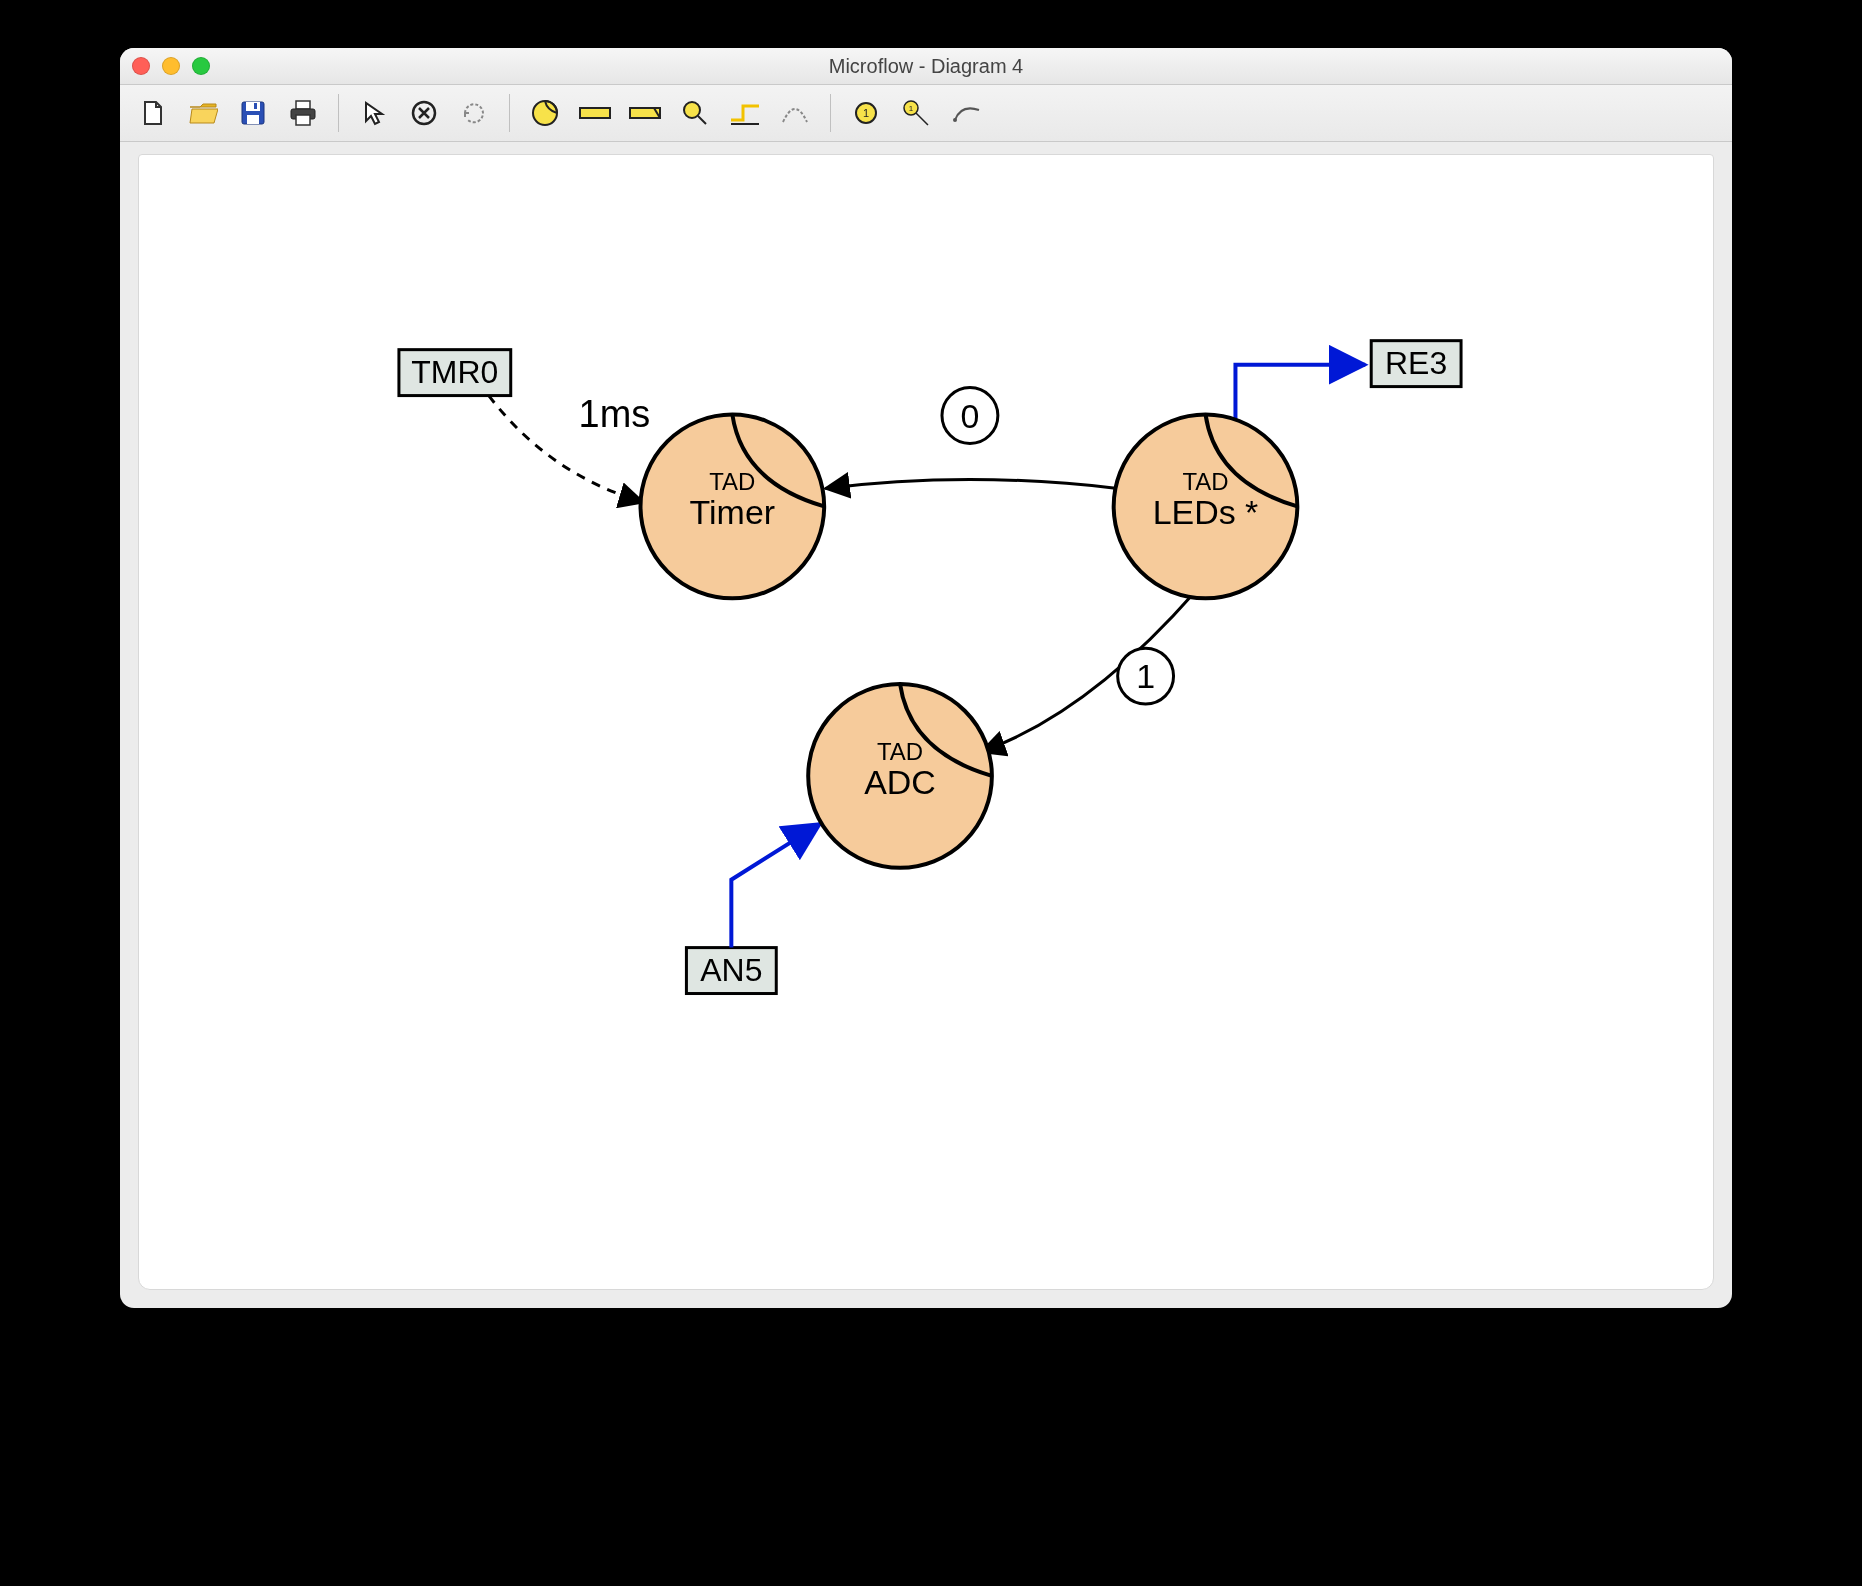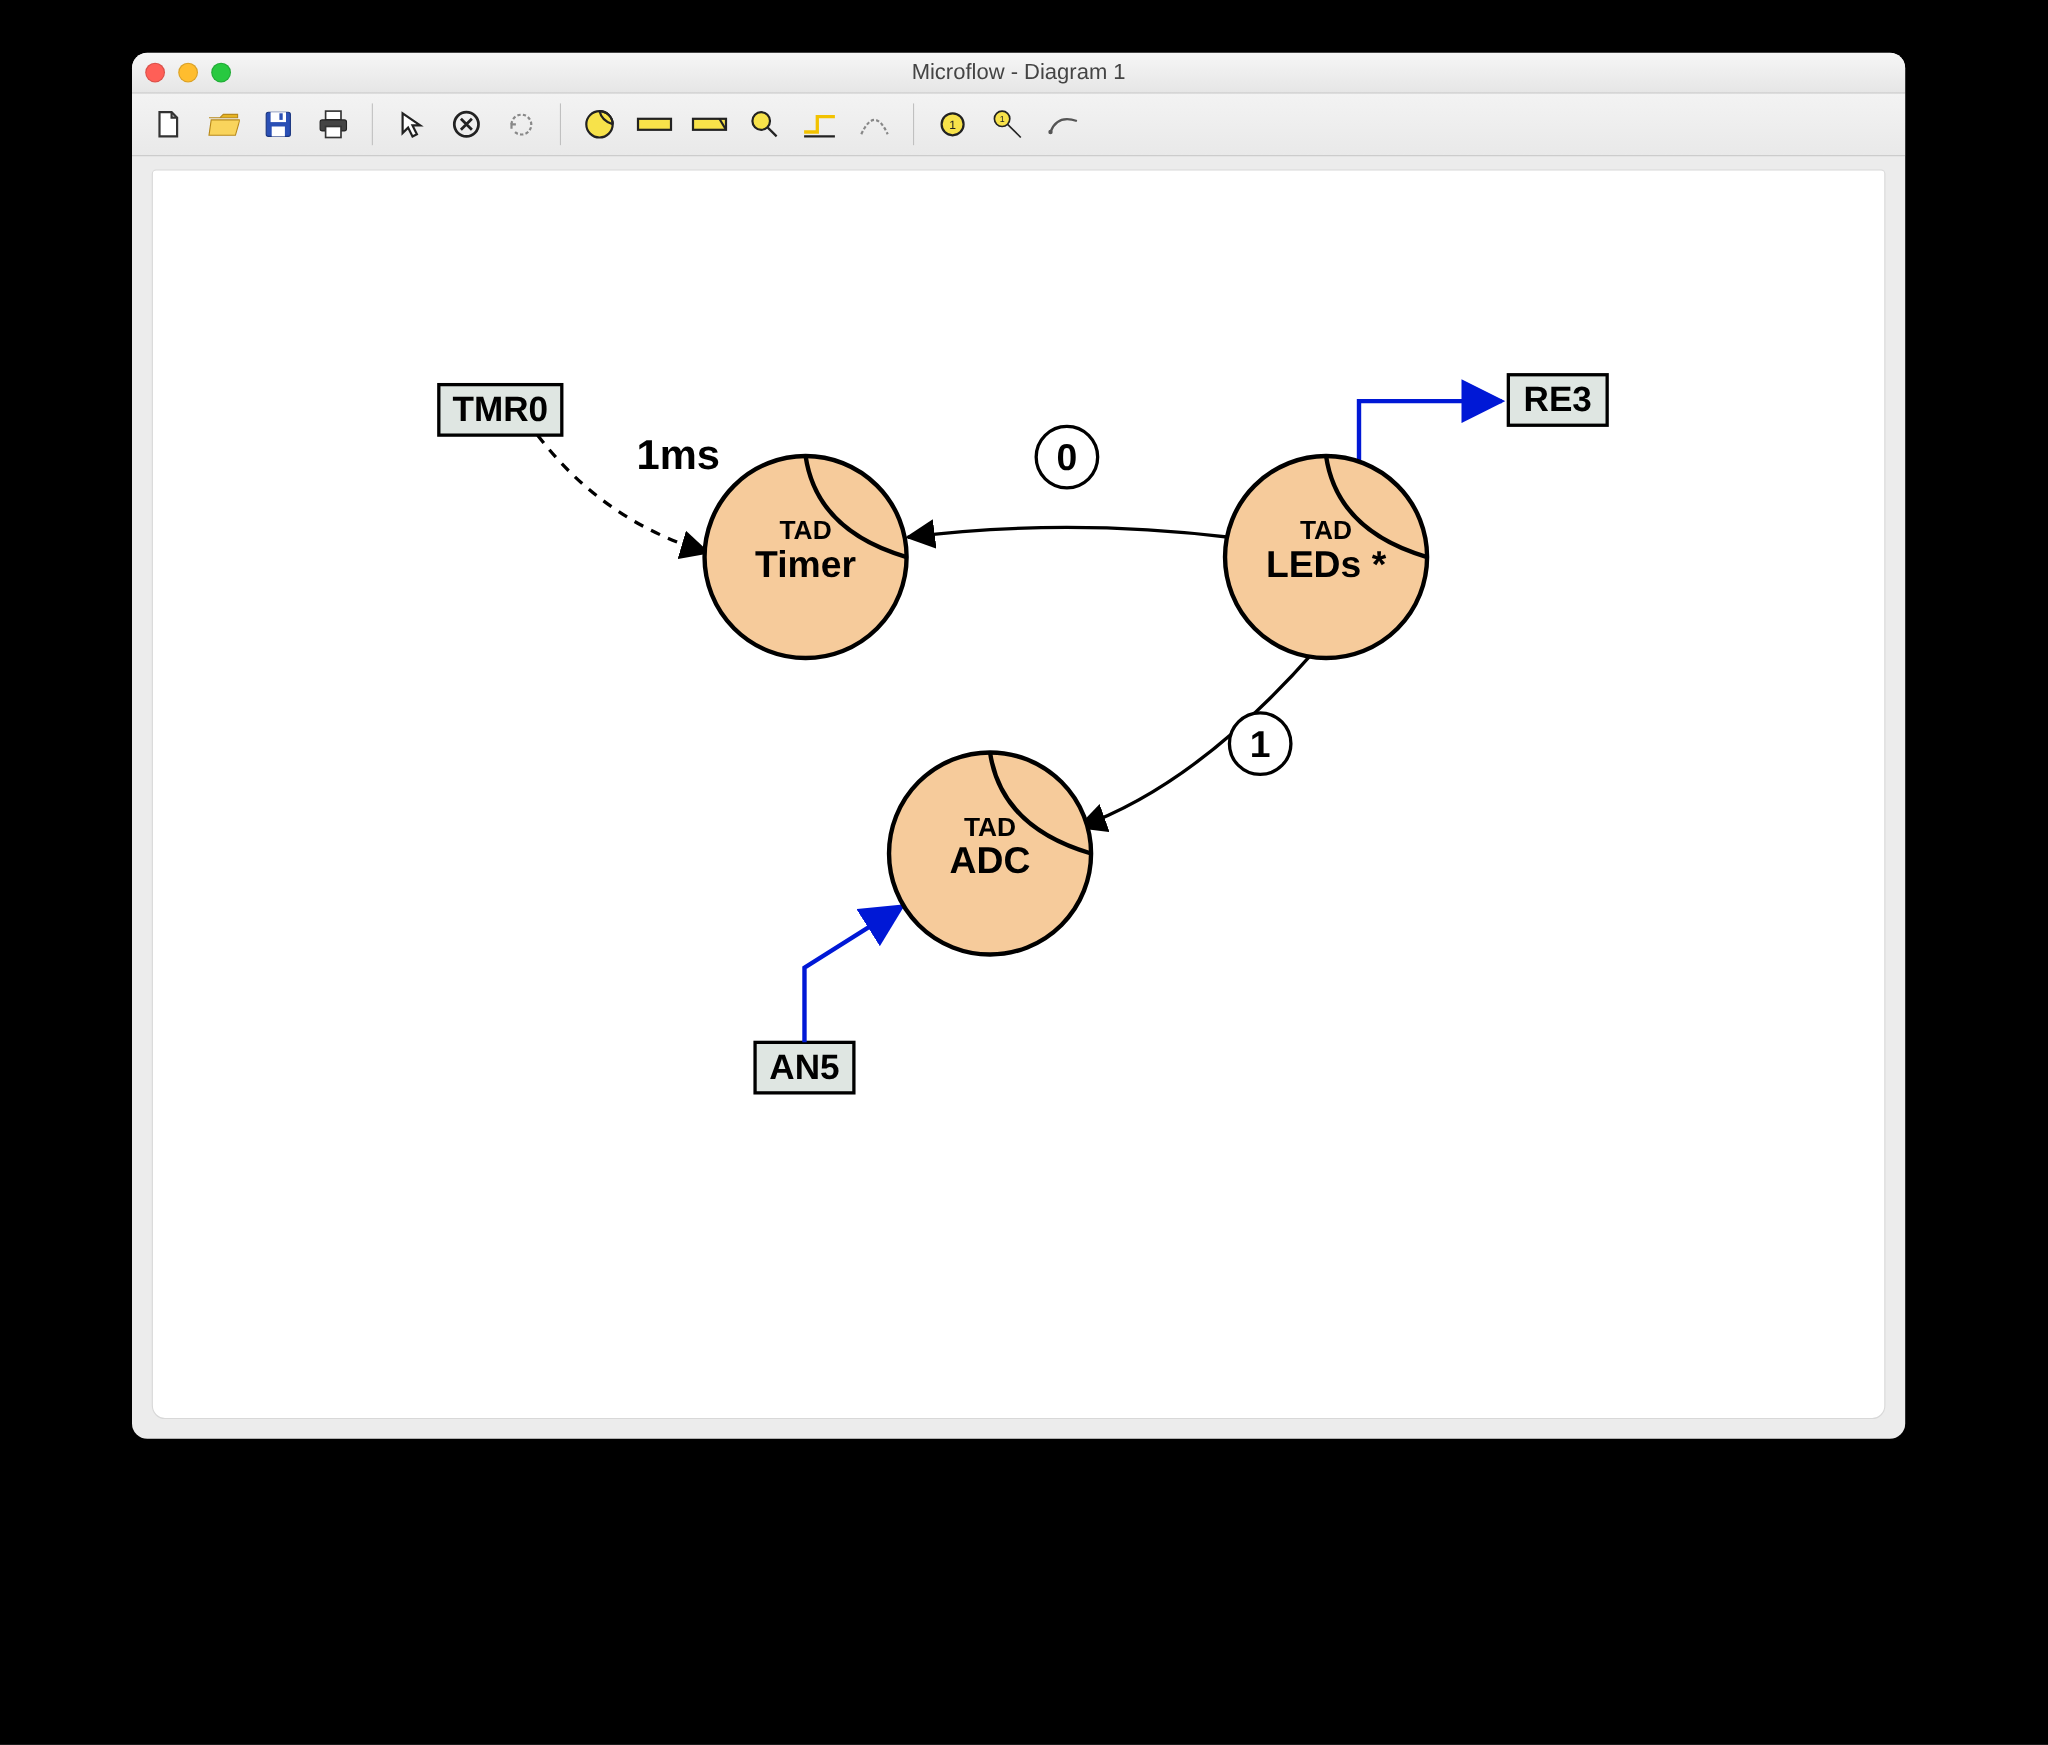--- a/index.html
+++ b/index.html
@@ -82,37 +82,36 @@
   .canvas {
     position: absolute;
     left: 18px;
     right: 18px;
     top: 106px;
     bottom: 18px;
     background: #fff;
     border: 1px solid #d8d8d8;
     border-radius: 4px 4px 12px 12px;
     overflow: hidden;
-    font-weight: bold;
   }
   svg { display: block; }
 </style>
 </head>
 <body>
 
 <div class="screen">
   <div class="window">
 
     <div class="titlebar">
       <div class="traffic">
         <div class="dot red"></div>
         <div class="dot yellow"></div>
         <div class="dot green"></div>
       </div>
-      <div class="title-text">Microflow - Diagram 1</div>
+      <div class="title-text">Microflow - Diagram 4</div>
     </div>
 
     <div class="toolbar">
 
       <div class="tool-btn" title="New">
         <svg width="28" height="28" viewBox="0 0 28 28">
           <path d="M6 3h11l5 5v17H6z" fill="#fff" stroke="#333" stroke-width="2"></path>
           <path d="M17 3v5h5" fill="none" stroke="#333" stroke-width="2"></path>
         </svg>
       </div>

